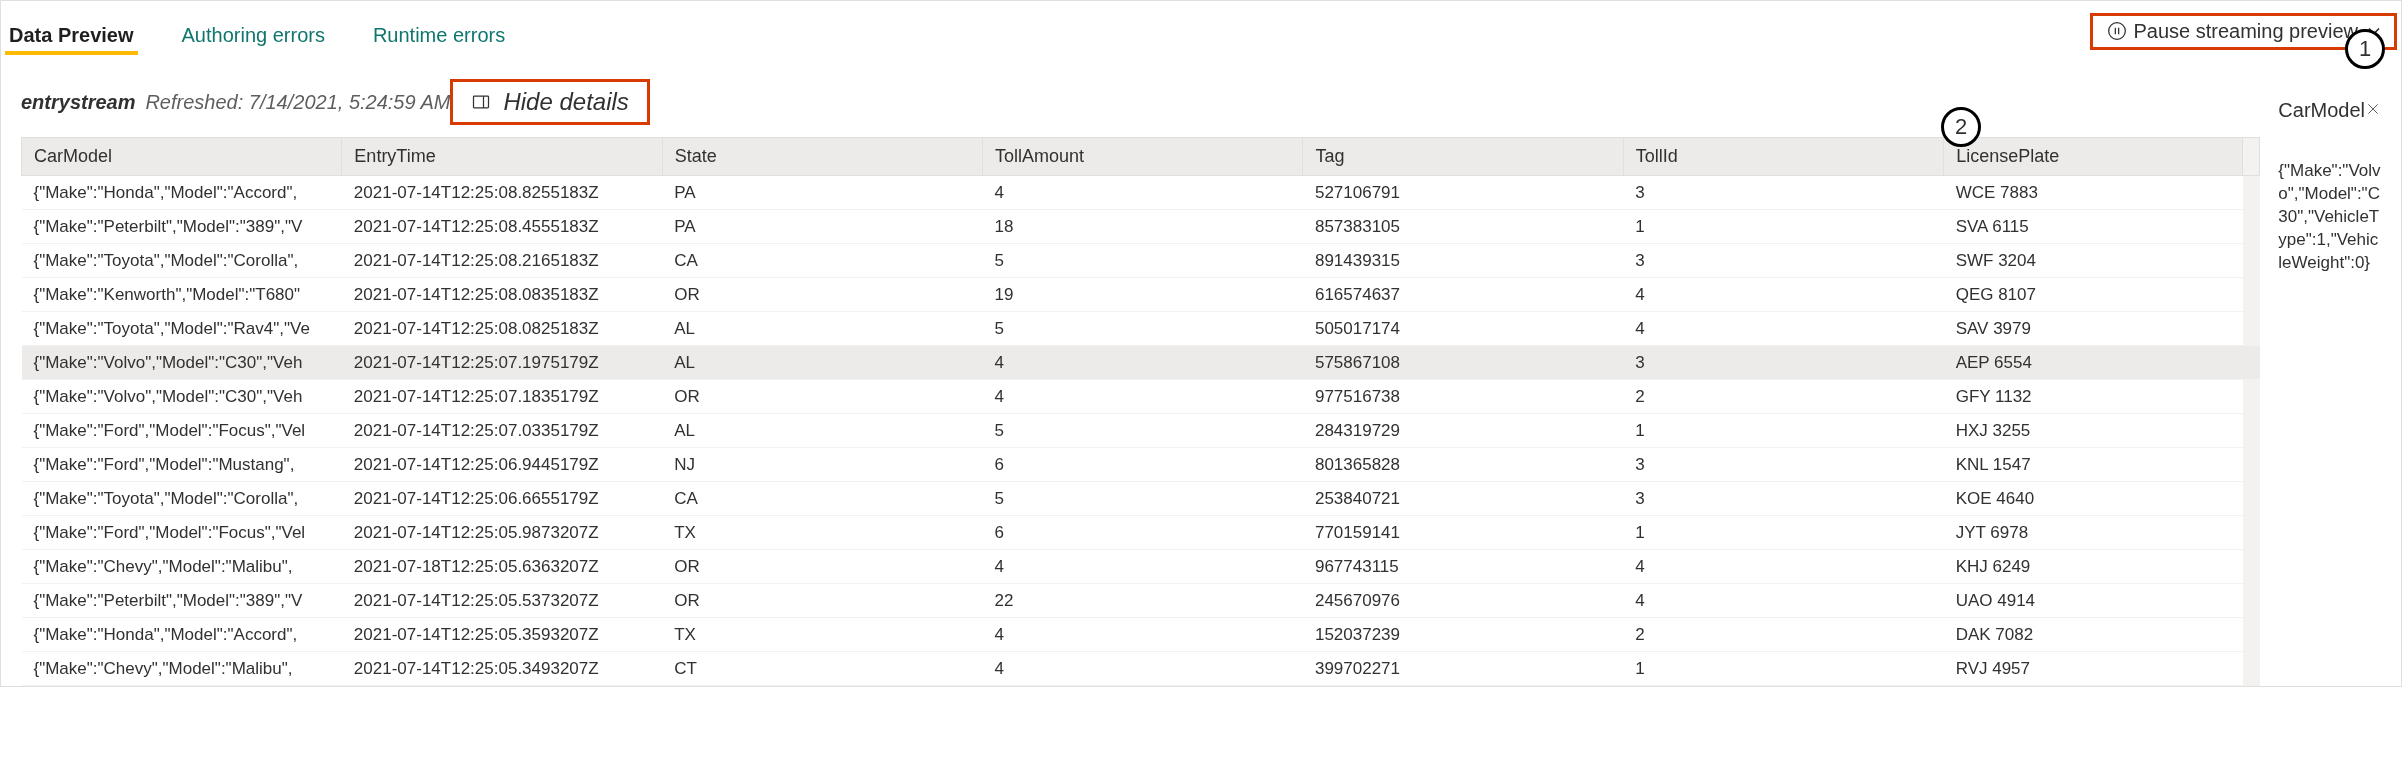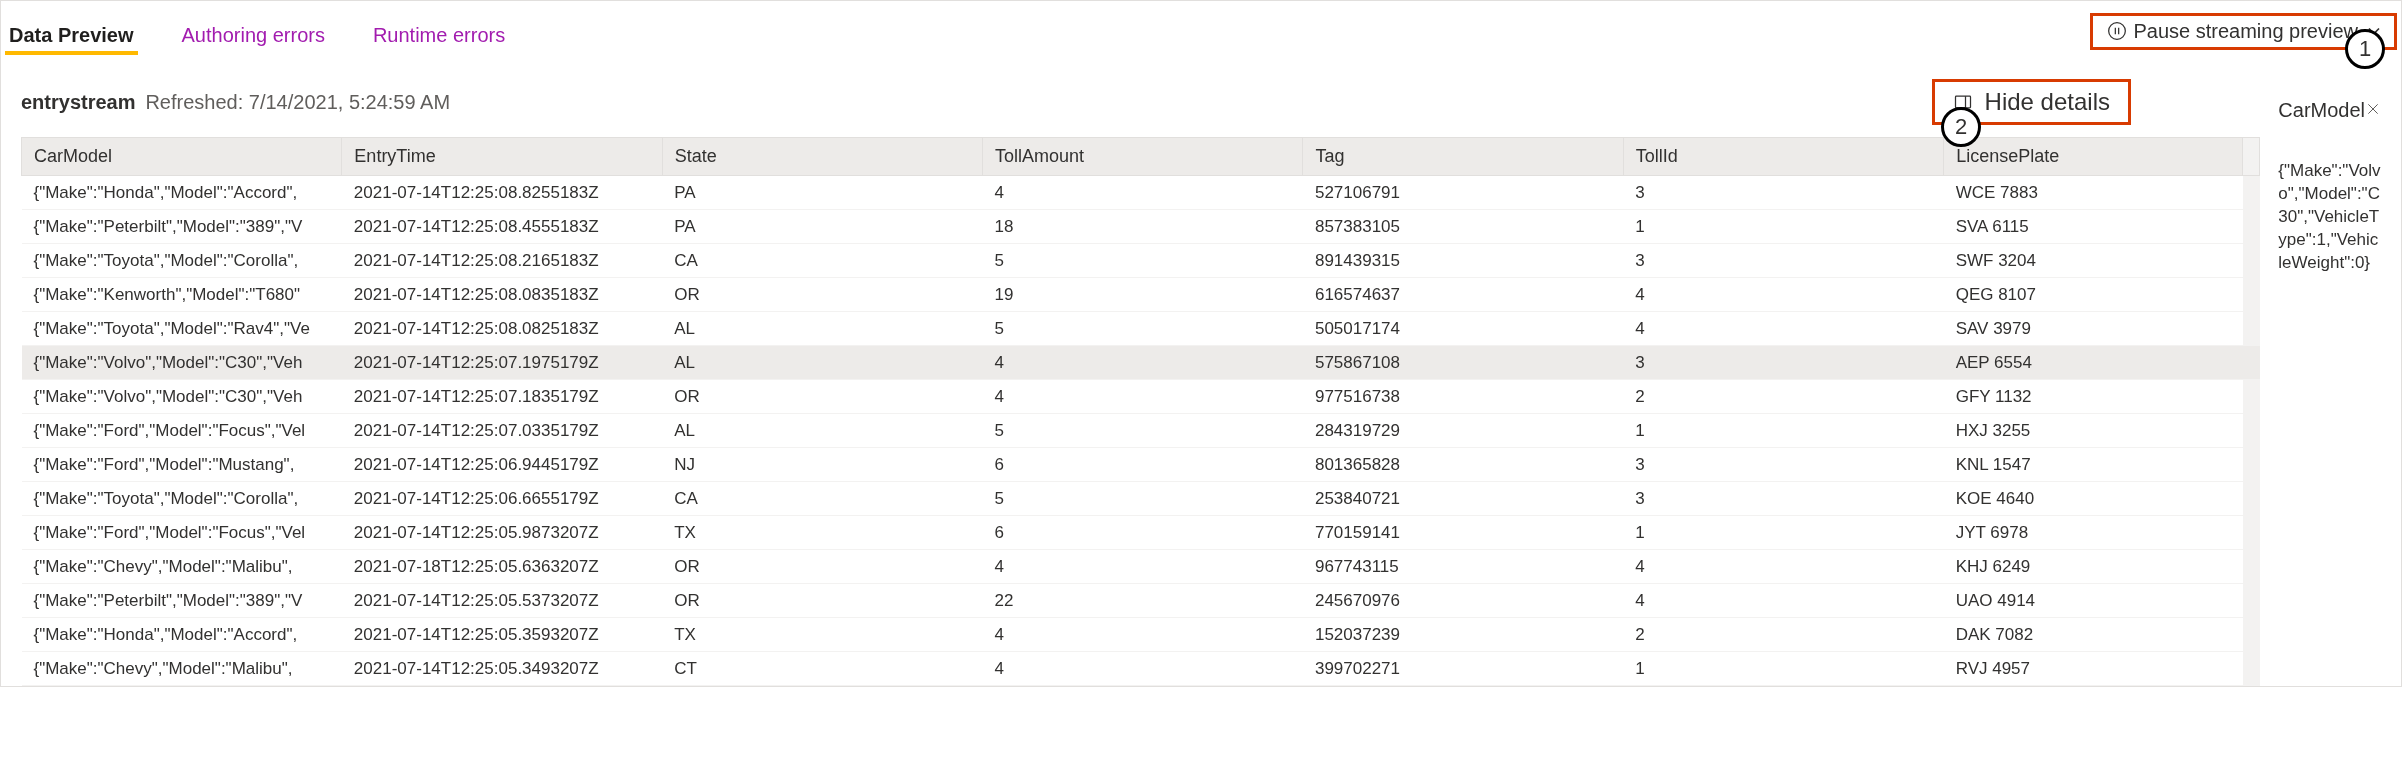--- a/index.html
+++ b/index.html
@@ -22,21 +22,21 @@
       height: 60px;
     }
     .tabs {
       display: flex;
       gap: 40px;
       align-items: flex-end;
       height: 100%;
     }
     .tab {
       font-size: 20px;
-      color: #a21caf;
+      color: #0f766e;
       padding: 14px 4px 14px 4px;
       cursor: pointer;
       position: relative;
     }
     .tab.active {
       color: #201f1e;
       font-weight: 600;
     }
     .tab.active::after {
       content: "";
@@ -76,22 +76,22 @@
       font-size: 22px;
       font-weight: 400;
       z-index: 50;
     }
     .annot1 { top: 28px; right: 16px; }
     .annot2 { top: 106px; left: 1940px; }
 
     .subheader-row {
       display: flex;
       align-items: center;
-      justify-content: space-between;
       padding: 18px 20px 12px 20px;
+      font-style: italic;
     }
     .stream-name { font-size: 20px; font-weight: 600; }
     .refreshed { font-size: 20px; font-weight: 400; color: #605e5c; margin-left: 6px;}
     .hide-details {
       display: flex;
       align-items: center;
       gap: 12px;
       border: 3px solid #d83b01;
       padding: 6px 18px;
       font-size: 24px;

